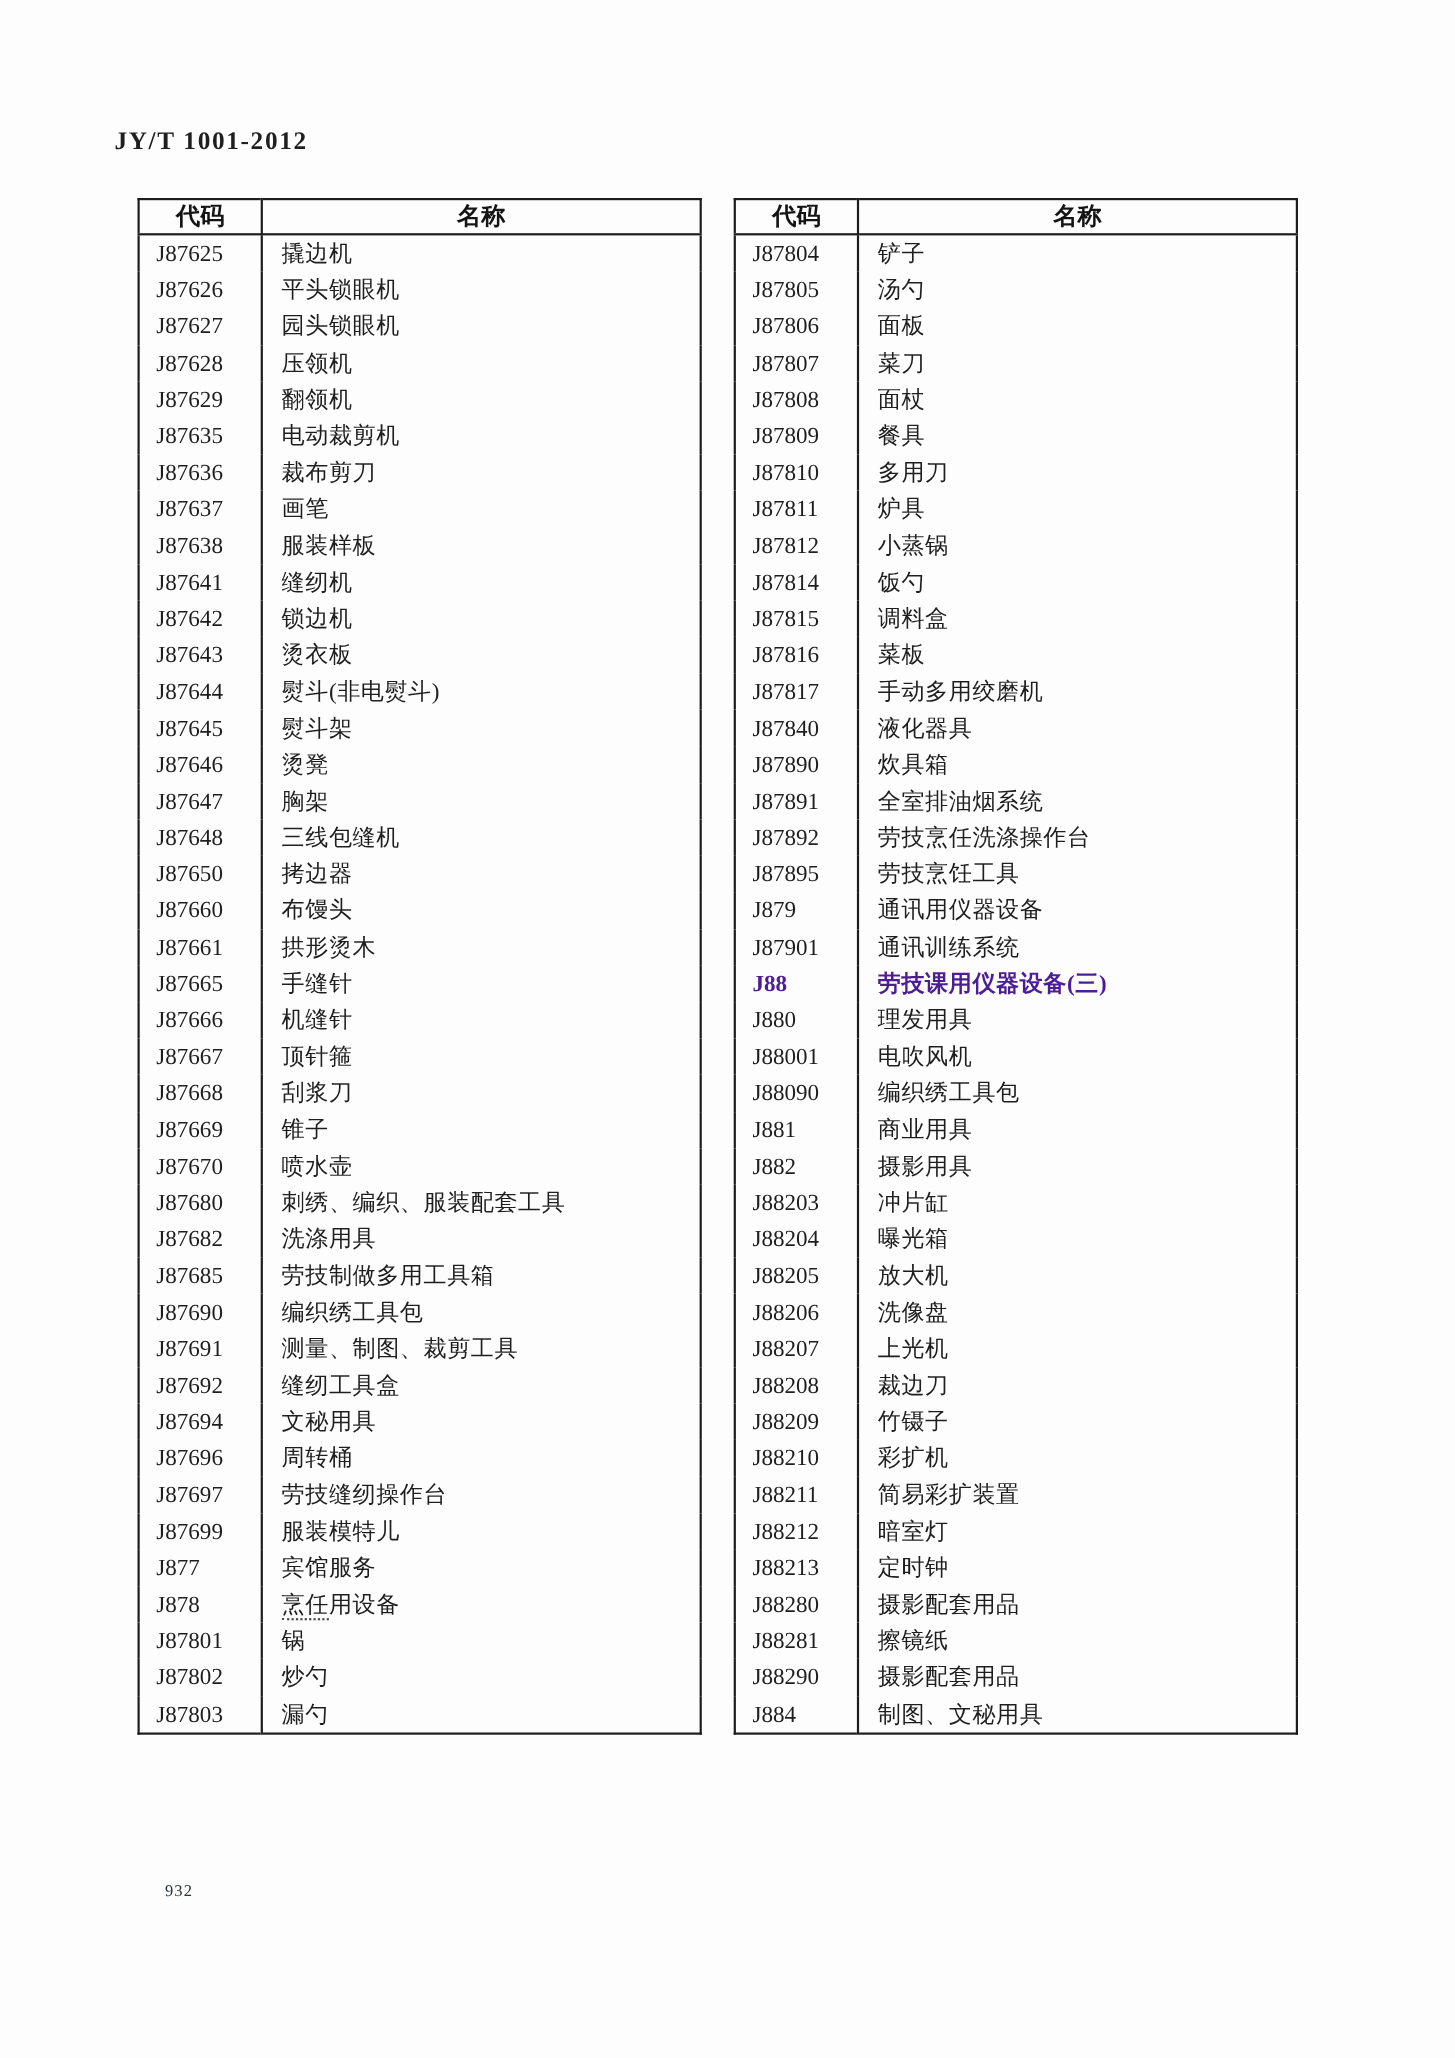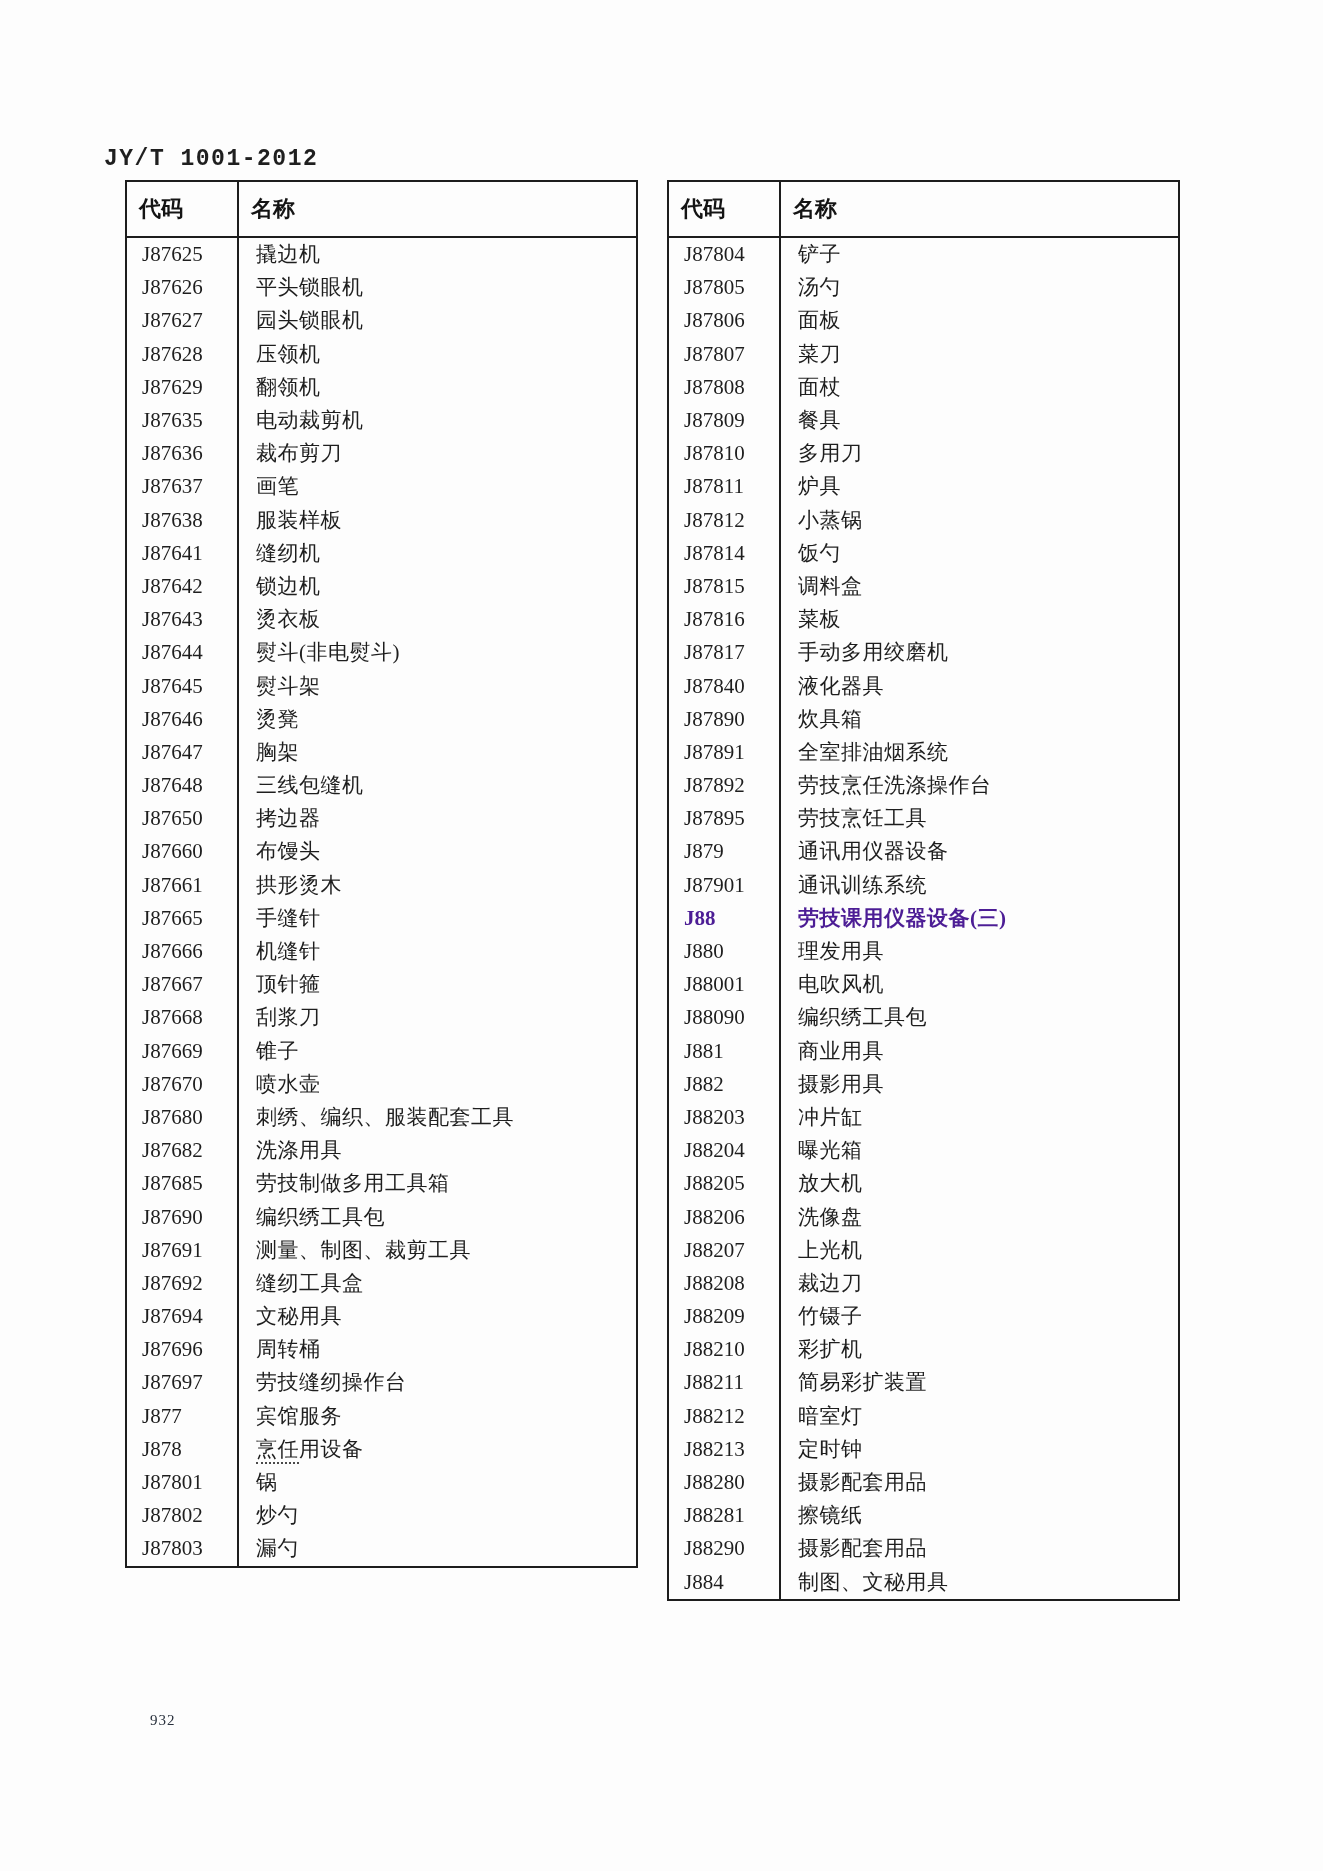--- a/index.html
+++ b/index.html
@@ -12,22 +12,22 @@
     width: 1323px;
     height: 1871px;
     background: #fdfdfd;
     overflow: hidden;
     font-family: "Liberation Serif", "DejaVu Serif", serif;
     color: #1b1b1b;
   }
   .doc-title {
     position: absolute;
     left: 104px;
-    top: 146px;
-    font-family: Liberation Mono, monospace;
+    top: 115px;
+    font-family: Liberation Serif, serif;
     font-size: 23px;
     font-weight: 600;
     letter-spacing: 1.5px;
     color: #1f1f1f;
     white-space: nowrap;
   }
   table.code-table {
     position: absolute;
     top: 180px;
     width: 513px;
@@ -38,22 +38,22 @@
   }
   table.code-table.left-table  { left: 125px; }
   table.code-table.right-table { left: 667px; }
   .code-table col.col-code { width: 112px; }
   .code-table col.col-name { width: 399px; }
   .code-table th {
     height: 30px;
     border-bottom: 2px solid #1d1d1d;
     font-size: 22px;
     font-weight: bold;
-    text-align: left;
-    padding: 12px;
+    text-align: center;
+    padding: 0;
     color: #141414;
   }
   .code-table th.code-h {
     border-right: 2px solid #1d1d1d;
   }
   .code-table td {
     height: 33.2px;
     padding: 0;
     font-size: 21px;
     line-height: 1;
@@ -241,20 +241,24 @@
         </tr>
         <tr>
           <td class="code">J87696</td>
           <td class="name">周转桶</td>
         </tr>
         <tr>
           <td class="code">J87697</td>
           <td class="name">劳技缝纫操作台</td>
         </tr>
         <tr>
+          <td class="code">J87699</td>
+          <td class="name">服装模特儿</td>
+        </tr>
+        <tr>
           <td class="code">J877</td>
           <td class="name">宾馆服务</td>
         </tr>
         <tr>
           <td class="code">J878</td>
           <td class="name"><span class="emph">烹任</span>用设备</td>
         </tr>
         <tr>
           <td class="code">J87801</td>
           <td class="name">锅</td>

